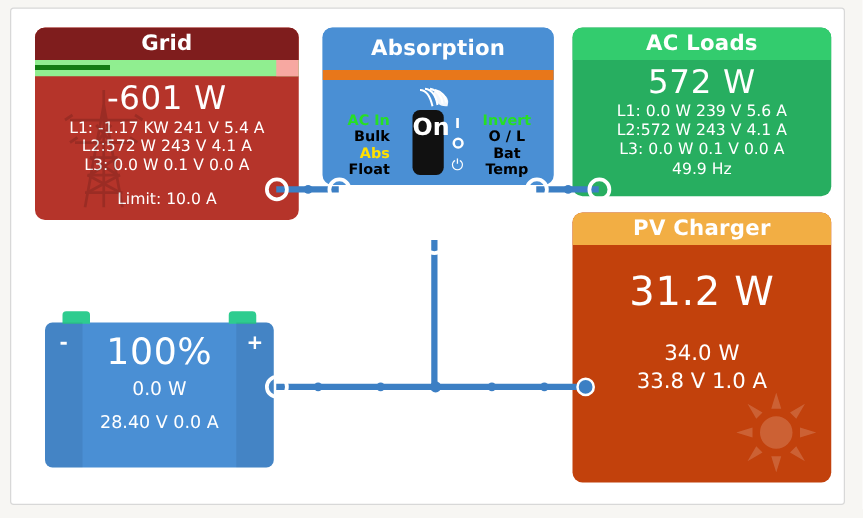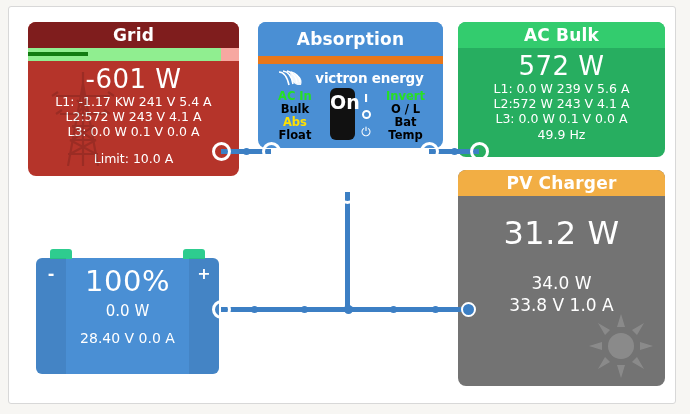--- a/index.html
+++ b/index.html
@@ -142,21 +142,21 @@
     margin-top: 3px;
     height: 54px;
   }
   .led-col {
     position: absolute;
     top: 0;
     font-size: 11.5px;
     font-weight: bold;
     line-height: 13px;
   }
-  .led-col.left { left: 20px; text-align: center; }
+  .led-col.left { left: 20px; text-align: right; }
   .led-col.right { right: 18px; text-align: center; }
   .led-green  { color: #26e024; }
   .led-yellow { color: #ffe000; }
   .led-off    { color: #000000; }
   .on-switch {
     position: absolute;
     left: 72px;
     top: -2px;
     width: 25px;
     height: 52px;
@@ -206,21 +206,21 @@
   #acloads-panel .panel-header { background: #33cc6e; }
   #acloads-panel .panel-body { padding-top: 3px; }
   #ac-hz { font-size: 12.5px; margin-top: 1px; }
 
   
   #pv-panel {
     left: 458px;
     top: 170px;
     width: 207px;
     height: 216px;
-    background: #737373;
+    background: #c2410c;
   }
   #pv-panel .panel-header { background: #f2ae44; }
   #pv-panel .panel-body { padding-top: 18px; }
   #pv-panel .big-value { font-size: 32px; }
   #pv-sub { margin-top: 20px; font-size: 17px; line-height: 22px; }
   .sun-icon {
     position: absolute;
     right: 12px;
     bottom: 8px;
     width: 64px;
@@ -345,21 +345,20 @@
       <div class="victron-logo-row">
         <svg width="34" height="18" viewBox="0 0 34 18">
           <g fill="none" stroke="#ffffff" stroke-width="1.6">
             <path d="M2 3 Q9 3 12 16"></path>
             <path d="M6 2 Q14 3 16 15"></path>
             <path d="M10 2 Q19 4 20 14"></path>
             <path d="M14 3 Q22 5 23 13"></path>
           </g>
           <path d="M13 4 Q27 6 24 16 Q14 17 13 4 Z" fill="#ffffff" opacity="0.92"></path>
         </svg>
-        <span class="victron-wordmark">victron energy</span>
       </div>
 
       <div class="inverter-face">
         <div class="led-col left">
           <div class="led-green">AC In</div>
           <div class="led-off">Bulk</div>
           <div class="led-yellow">Abs</div>
           <div class="led-off">Float</div>
         </div>
 
@@ -377,21 +376,21 @@
           <div class="led-off">Bat</div>
           <div class="led-off">Temp</div>
         </div>
       </div>
 
       <div id="absorption-time">16:11</div>
     </div>
   </div>
 
   <div class="panel" id="acloads-panel">
-    <div class="panel-header">AC Bulk</div>
+    <div class="panel-header">AC Loads</div>
     <div class="panel-body">
       <span class="big-value">572 W</span>
       <div class="sub-line">L1: 0.0 W 239 V 5.6 A</div>
       <div class="sub-line">L2:572 W 243 V 4.1 A</div>
       <div class="sub-line">L3: 0.0 W 0.1 V 0.0 A</div>
       <div id="ac-hz">49.9 Hz</div>
     </div>
   </div>
 
   <div class="panel" id="pv-panel">

